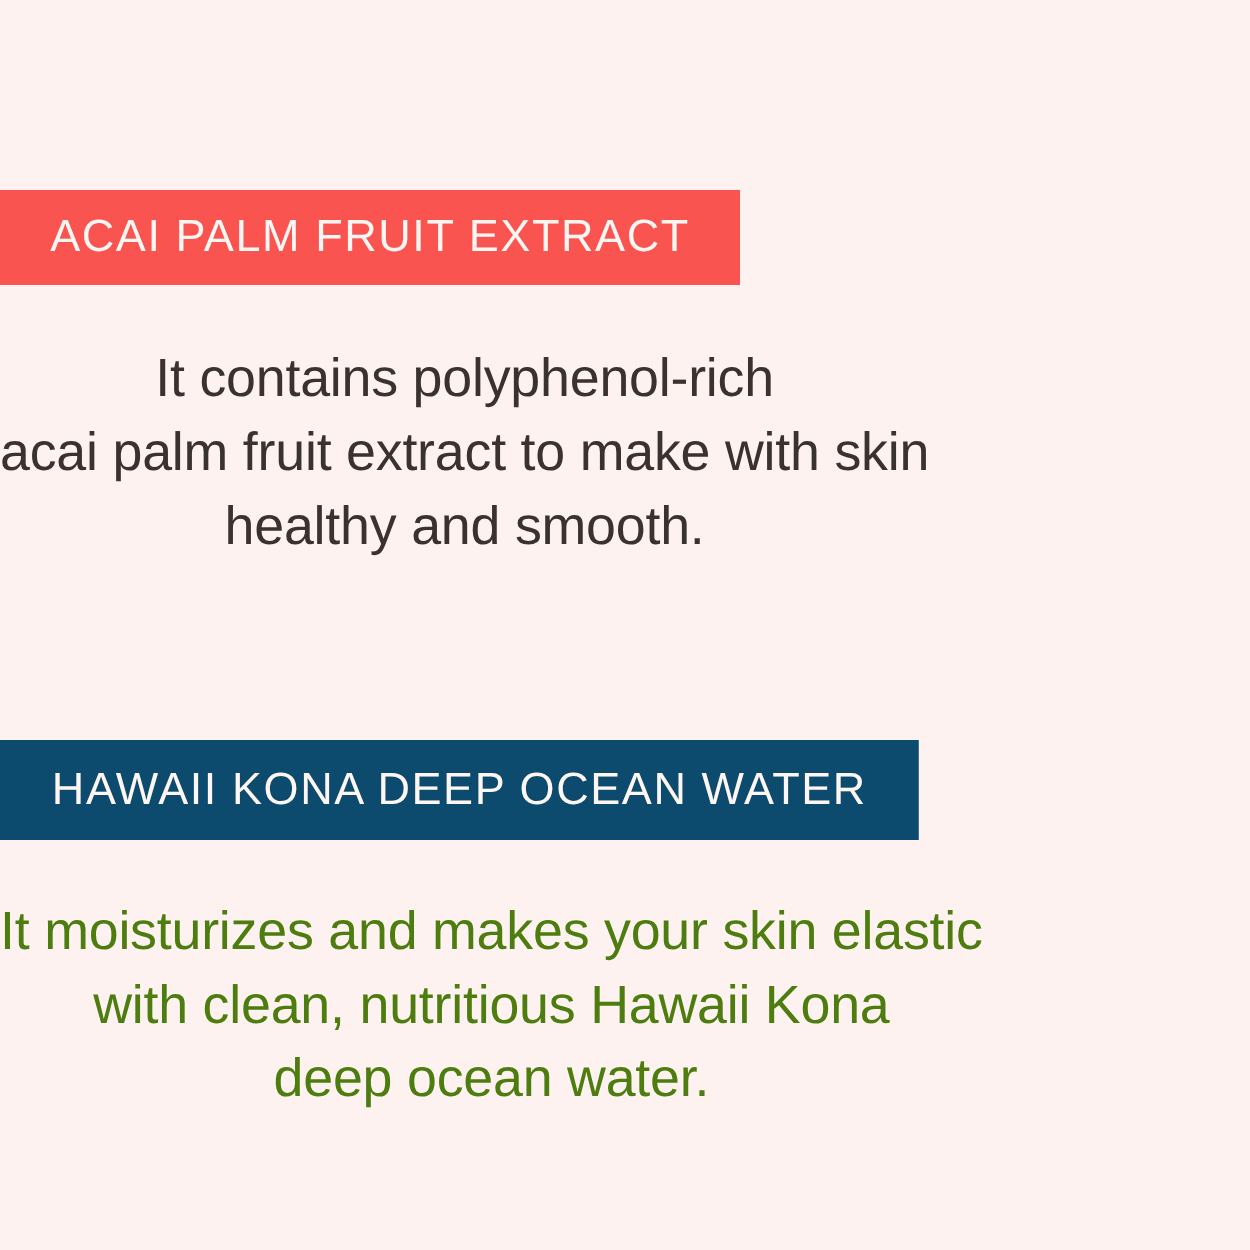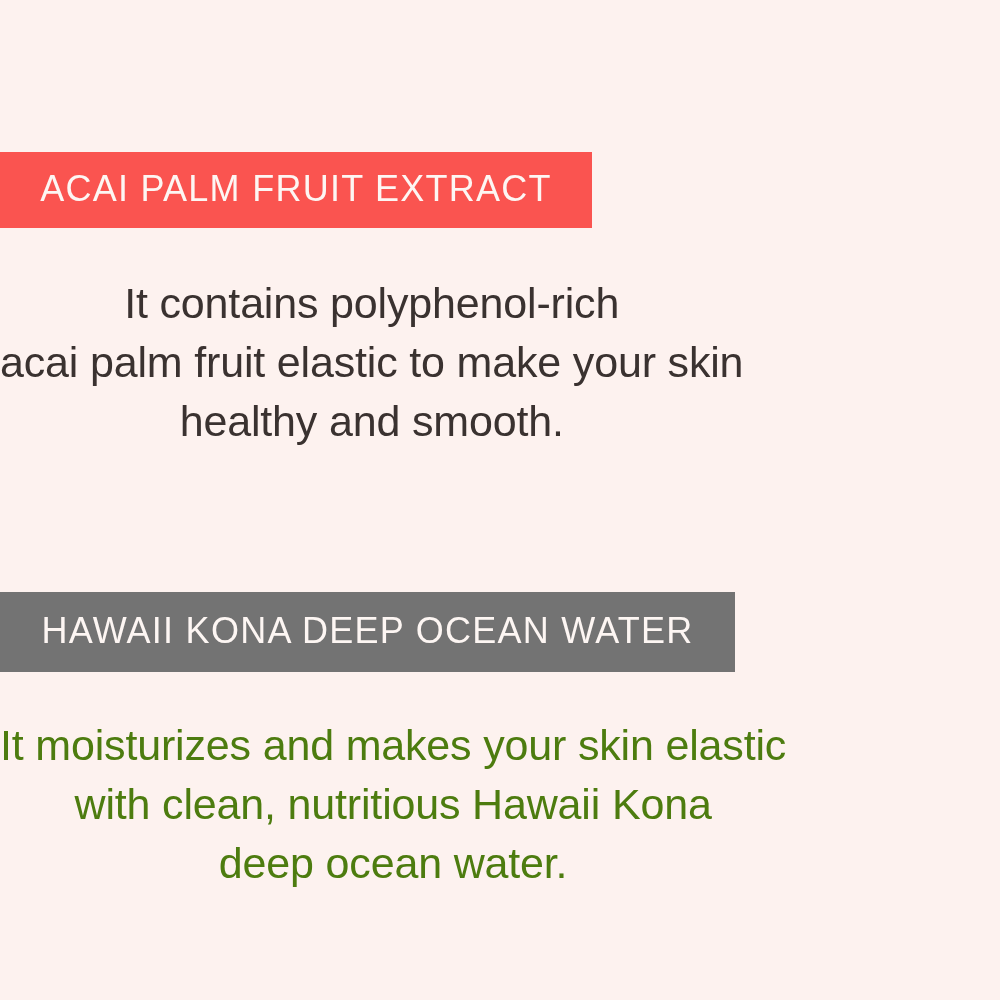--- a/index.html
+++ b/index.html
@@ -85,27 +85,27 @@
 
 <div id="page" style="background: rgb(253, 242, 239);">
 
   <div class="section" id="section-acai">
 
     <div class="banner" id="banner-acai" style="background: rgb(250, 84, 80); color: rgb(253, 246, 243);">
       <span class="banner-label">ACAI PALM FRUIT EXTRACT</span>
     </div>
 
     <p class="body-copy" id="copy-acai" style="color: rgb(58, 50, 48);">It contains polyphenol-rich
-acai palm fruit elastic to make your skin
+acai palm fruit extract to make with skin
 healthy and smooth.</p>
   </div>
 
   <div class="section" id="section-kona">
 
-    <div class="banner" id="banner-kona" style="background: #737373; color: rgb(253, 246, 243);">
+    <div class="banner" id="banner-kona" style="background: #0c4a6e; color: rgb(253, 246, 243);">
       <span class="banner-label">HAWAII KONA DEEP OCEAN WATER</span>
     </div>
 
     <p class="body-copy" id="copy-kona" style="color: #4d7c0f;">It moisturizes and makes your skin elastic
 with clean, nutritious Hawaii Kona
 deep ocean water.</p>
   </div>
 
 </div>
 

